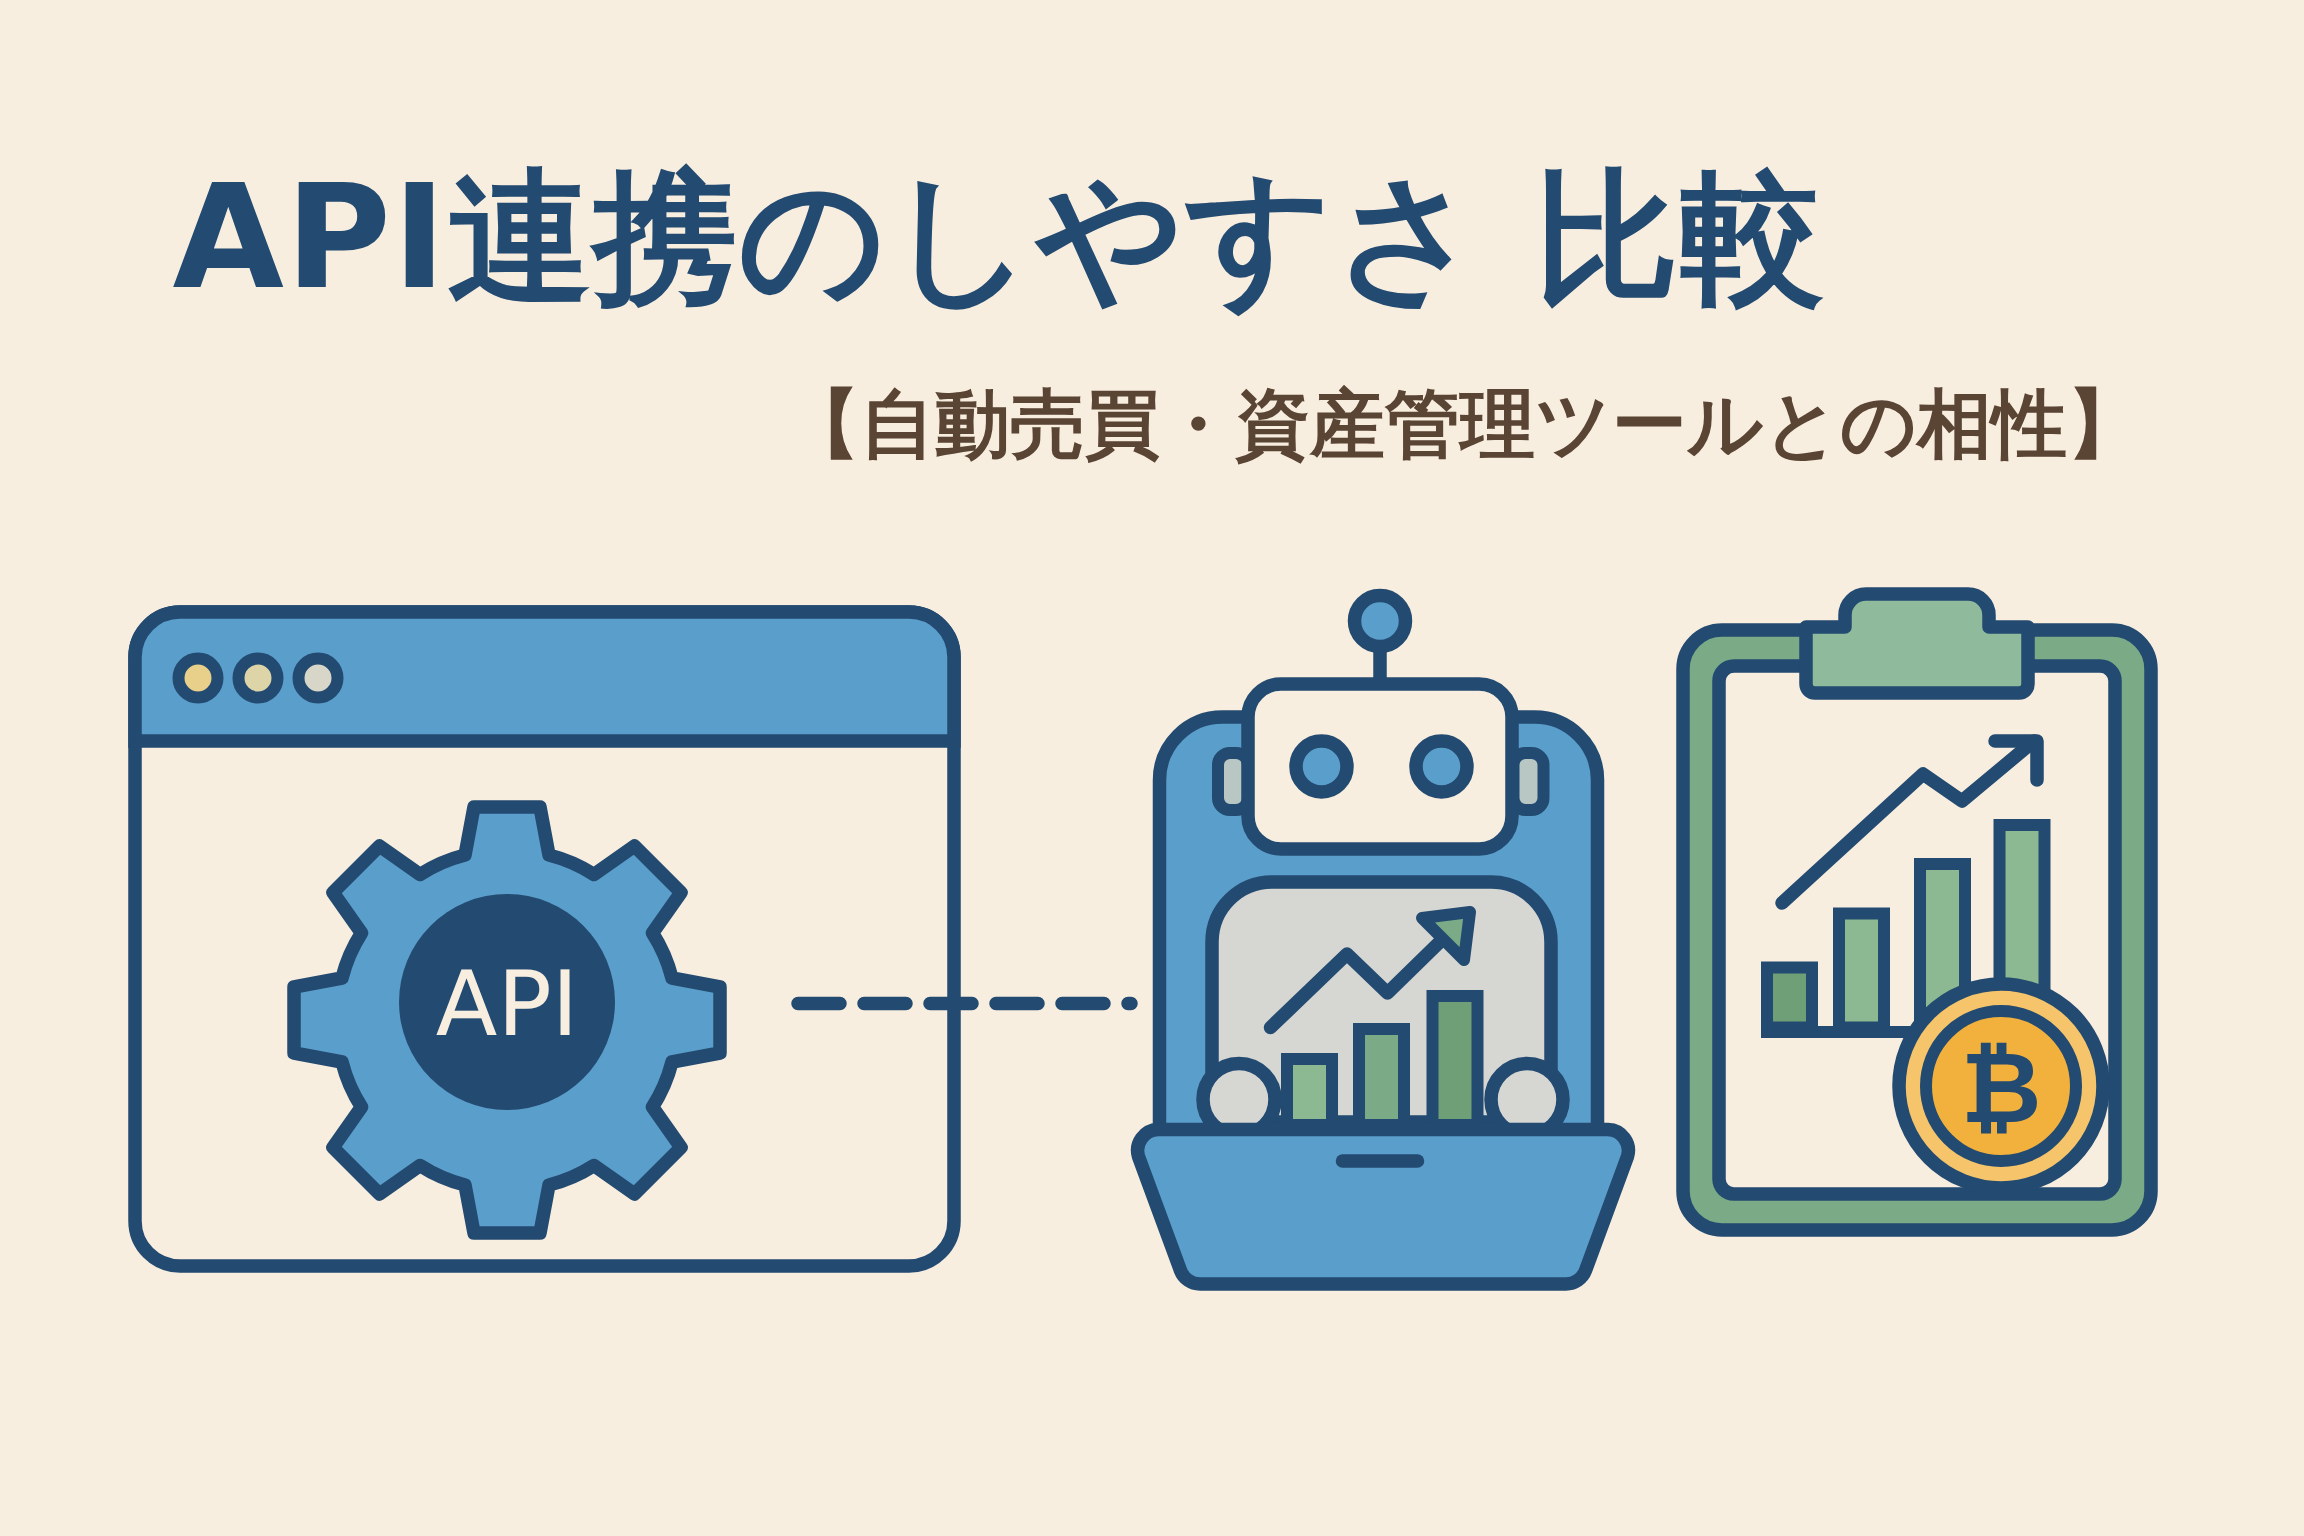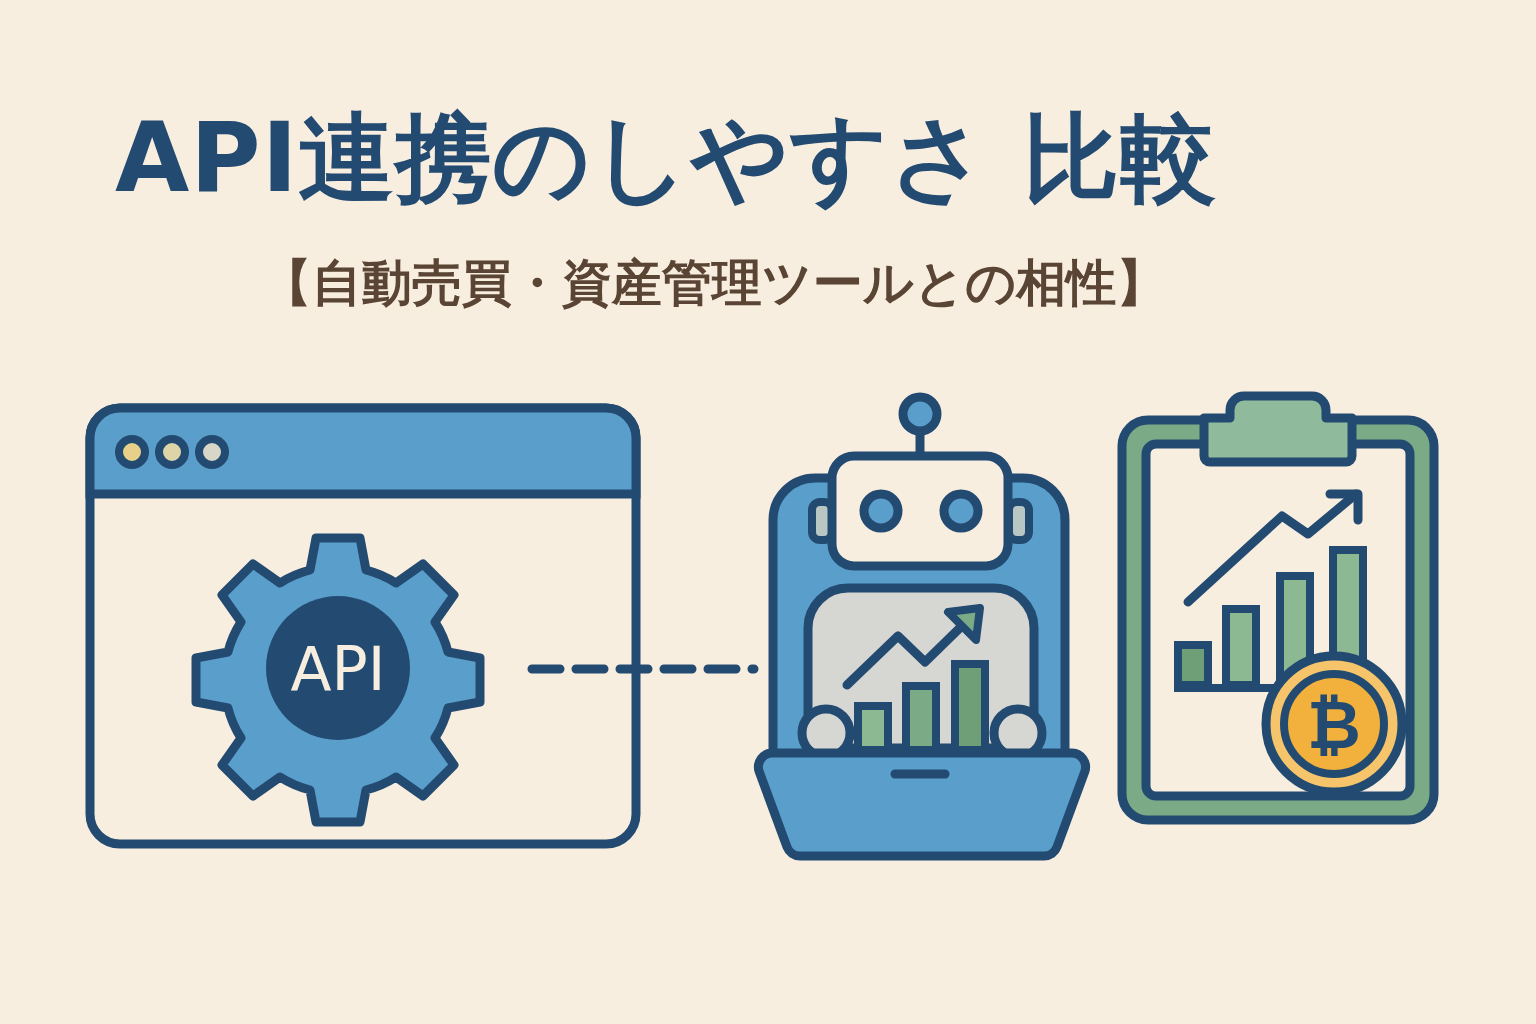--- a/index.html
+++ b/index.html
@@ -9,21 +9,21 @@
     font-family: "DejaVu Sans", sans-serif;
     position: relative;
   }
   .title {
     position: absolute; left: 0; top: 98px; width: 1332px;
     text-align: center; font-size: 96px; font-weight: bold;
     color: #234a70; letter-spacing: 1px; line-height: 120px;
   }
   .subtitle {
     position: absolute; left: 0; top: 248px; width: 1428px;
-    text-align: center; font-size: 50px; font-weight: bold;
+    text-align: right; font-size: 50px; font-weight: bold;
     color: #5a4434; line-height: 70px;
   }
   svg.art { position: absolute; left: 0; top: 0; }
 </style>
 </head>
 <body>
 
 <div class="title">API連携のしやすさ 比較</div>
 <div class="subtitle">【自動売買・資産管理ツールとの相性】</div>
 

